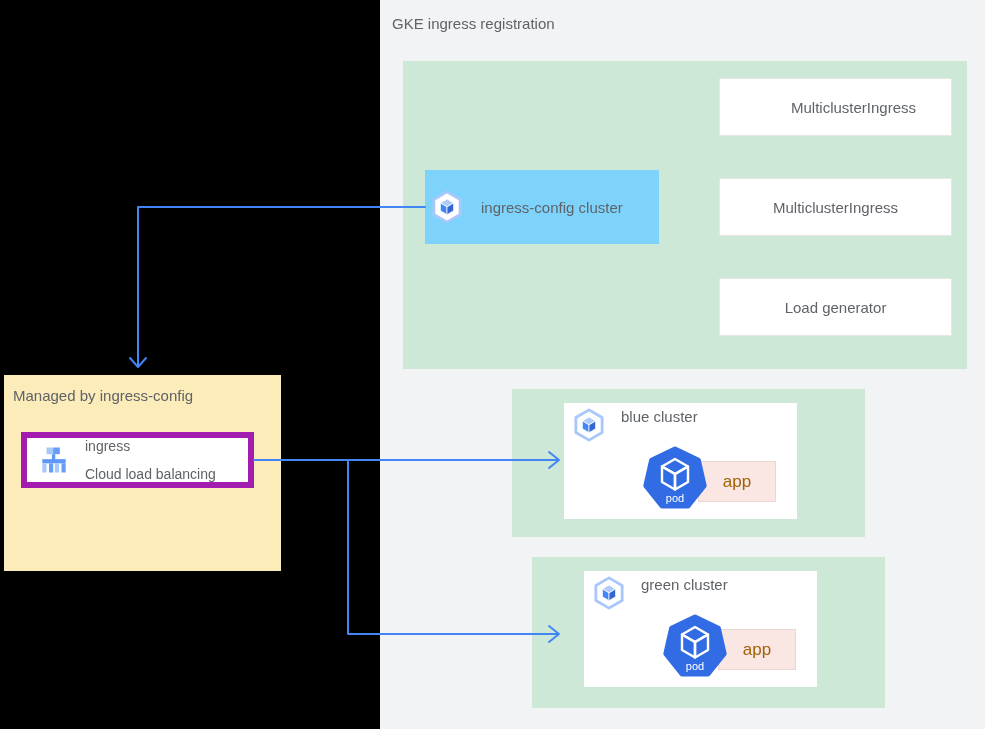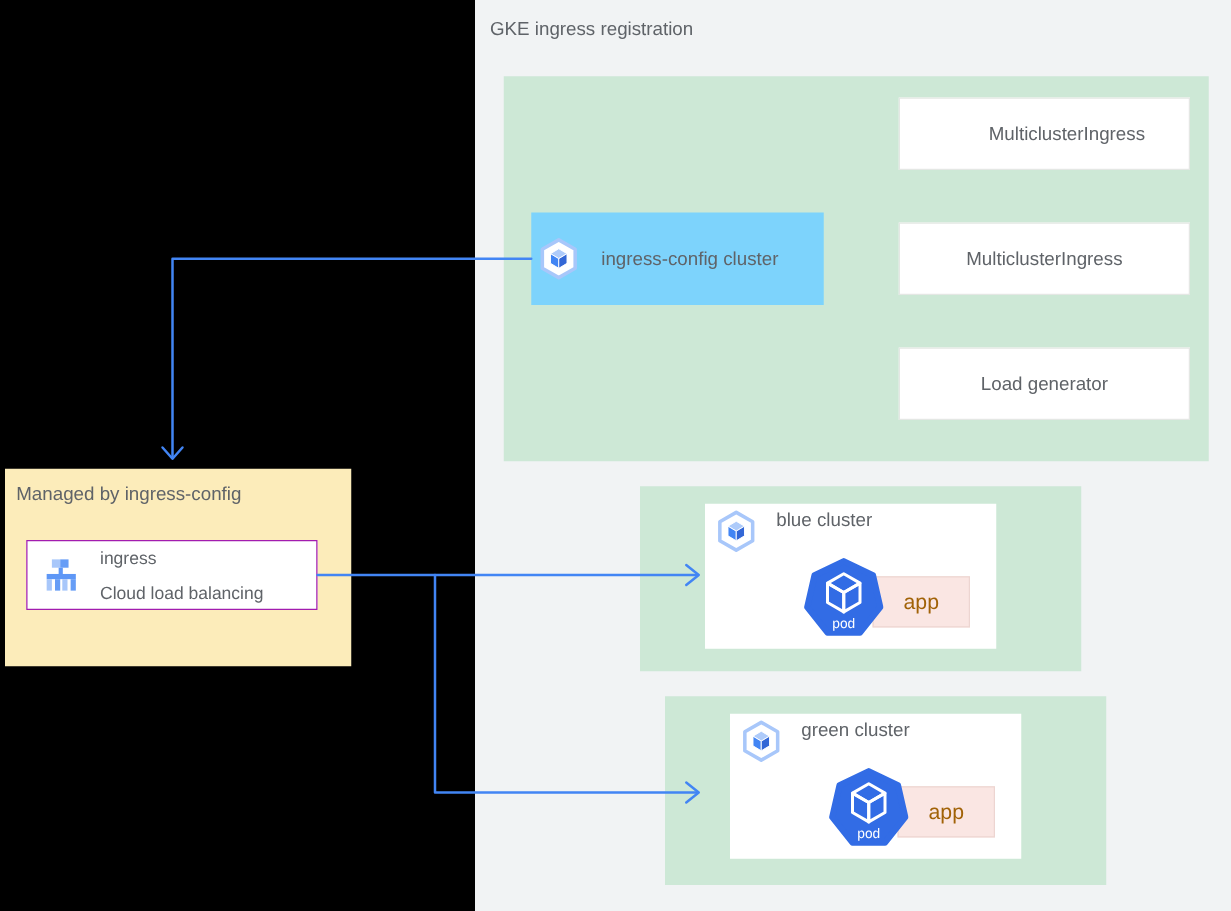--- a/index.html
+++ b/index.html
@@ -17,24 +17,24 @@
     left:22px; top:109px; width:234px; height:74px; background:#7dd3fc;
     display:flex; align-items:center; padding-left:5px;
   }
   .config-card .label { margin-left:17px; font-size:15px; color:#5F6368; }
   .resource-card {
     left:316px; width:233px; height:58px; background:#fff; border:1px solid #E4E7E4;
     display:flex; align-items:center; justify-content:center; font-size:15px; color:#5F6368;
   }
   .rc-0 { top:17px;padding-left:36px; } .rc-1 { top:117px; } .rc-2 { top:217px; }
 
-  .managed-panel { left:4px; top:375px; width:277px; height:158px; background:#FCECBA; }
+  .managed-panel { left:4px; top:375px; width:277px; height:196px; background:#FCECBA; }
   .managed-title { left:9px; top:12px; font-size:15px; color:#5F6368; }
   .ingress-card {
-    left:17px; top:57px; width:233px; height:56px; background:#fff; border:1px solid #a21caf;
+    left:17px; top:57px; width:233px; height:56px; background:#fff; border:6px solid #a21caf;
     display:flex; align-items:center; padding-left:12px;
   }
   .lb-text { margin-left:16px; display:flex; flex-direction:column; justify-content:space-between; height:42px; }
   .lb-text span { font-size:14px; line-height:14px; color:#5F6368; }
 
   .cluster-panel { left:512px; width:353px; background:#CDE8D6; }
   .cp-blue  { top:389px; height:148px; }
   .cp-green { top:557px; height:151px;margin-left:20px; }
   .cluster-card { left:52px; top:14px; width:233px; height:116px; background:#fff; }
   .cluster-head { display:flex; padding:5px 0 0 8px; }

